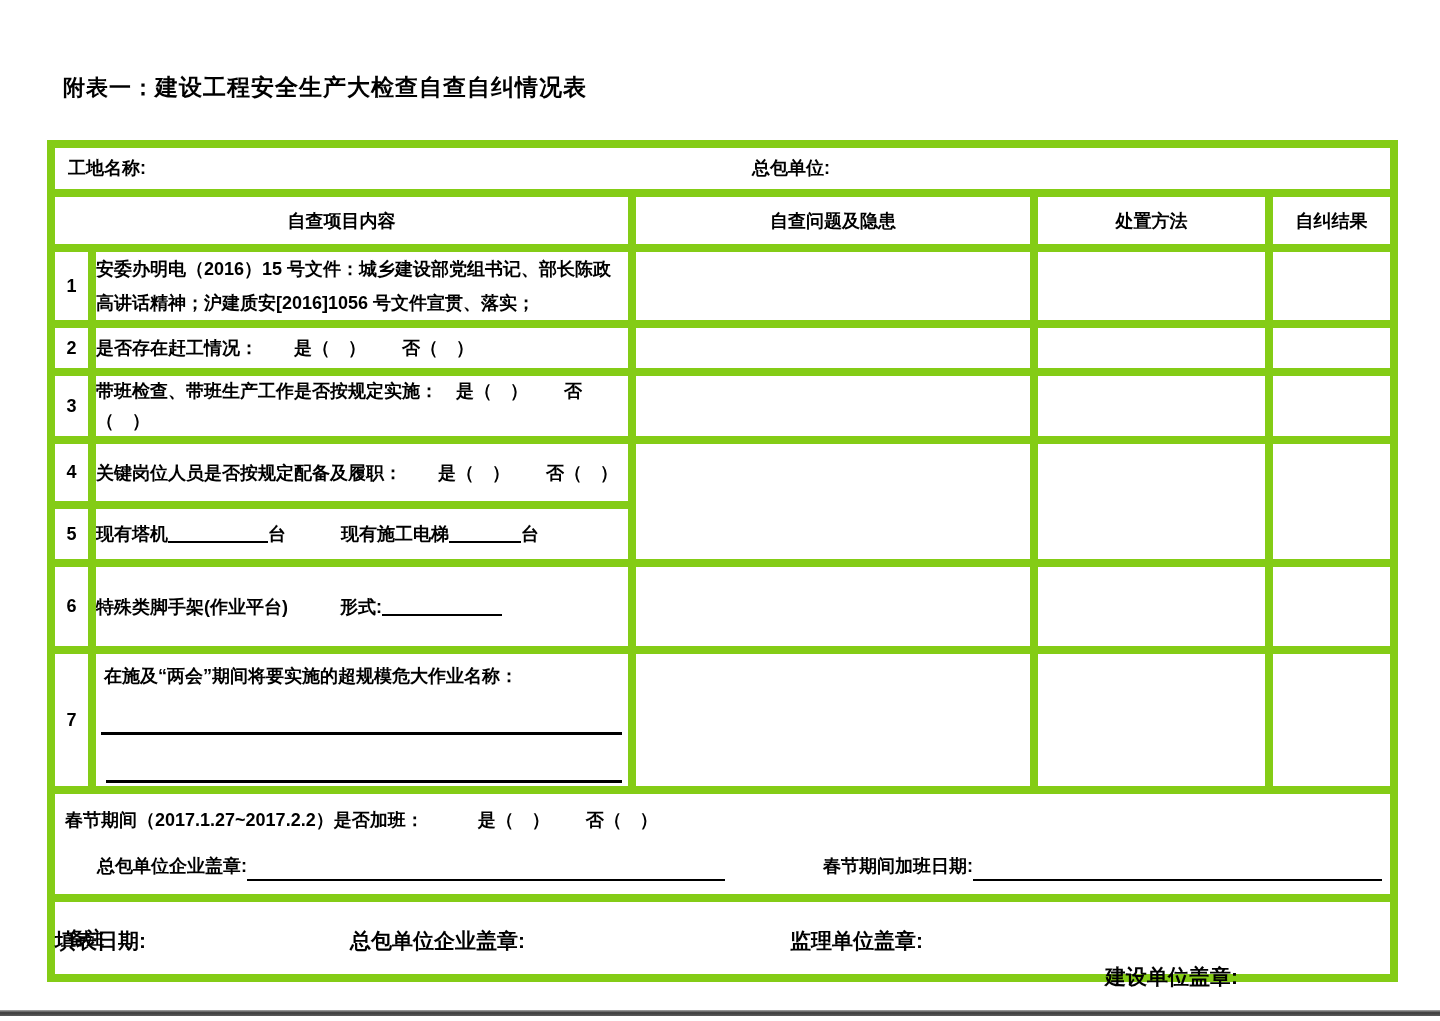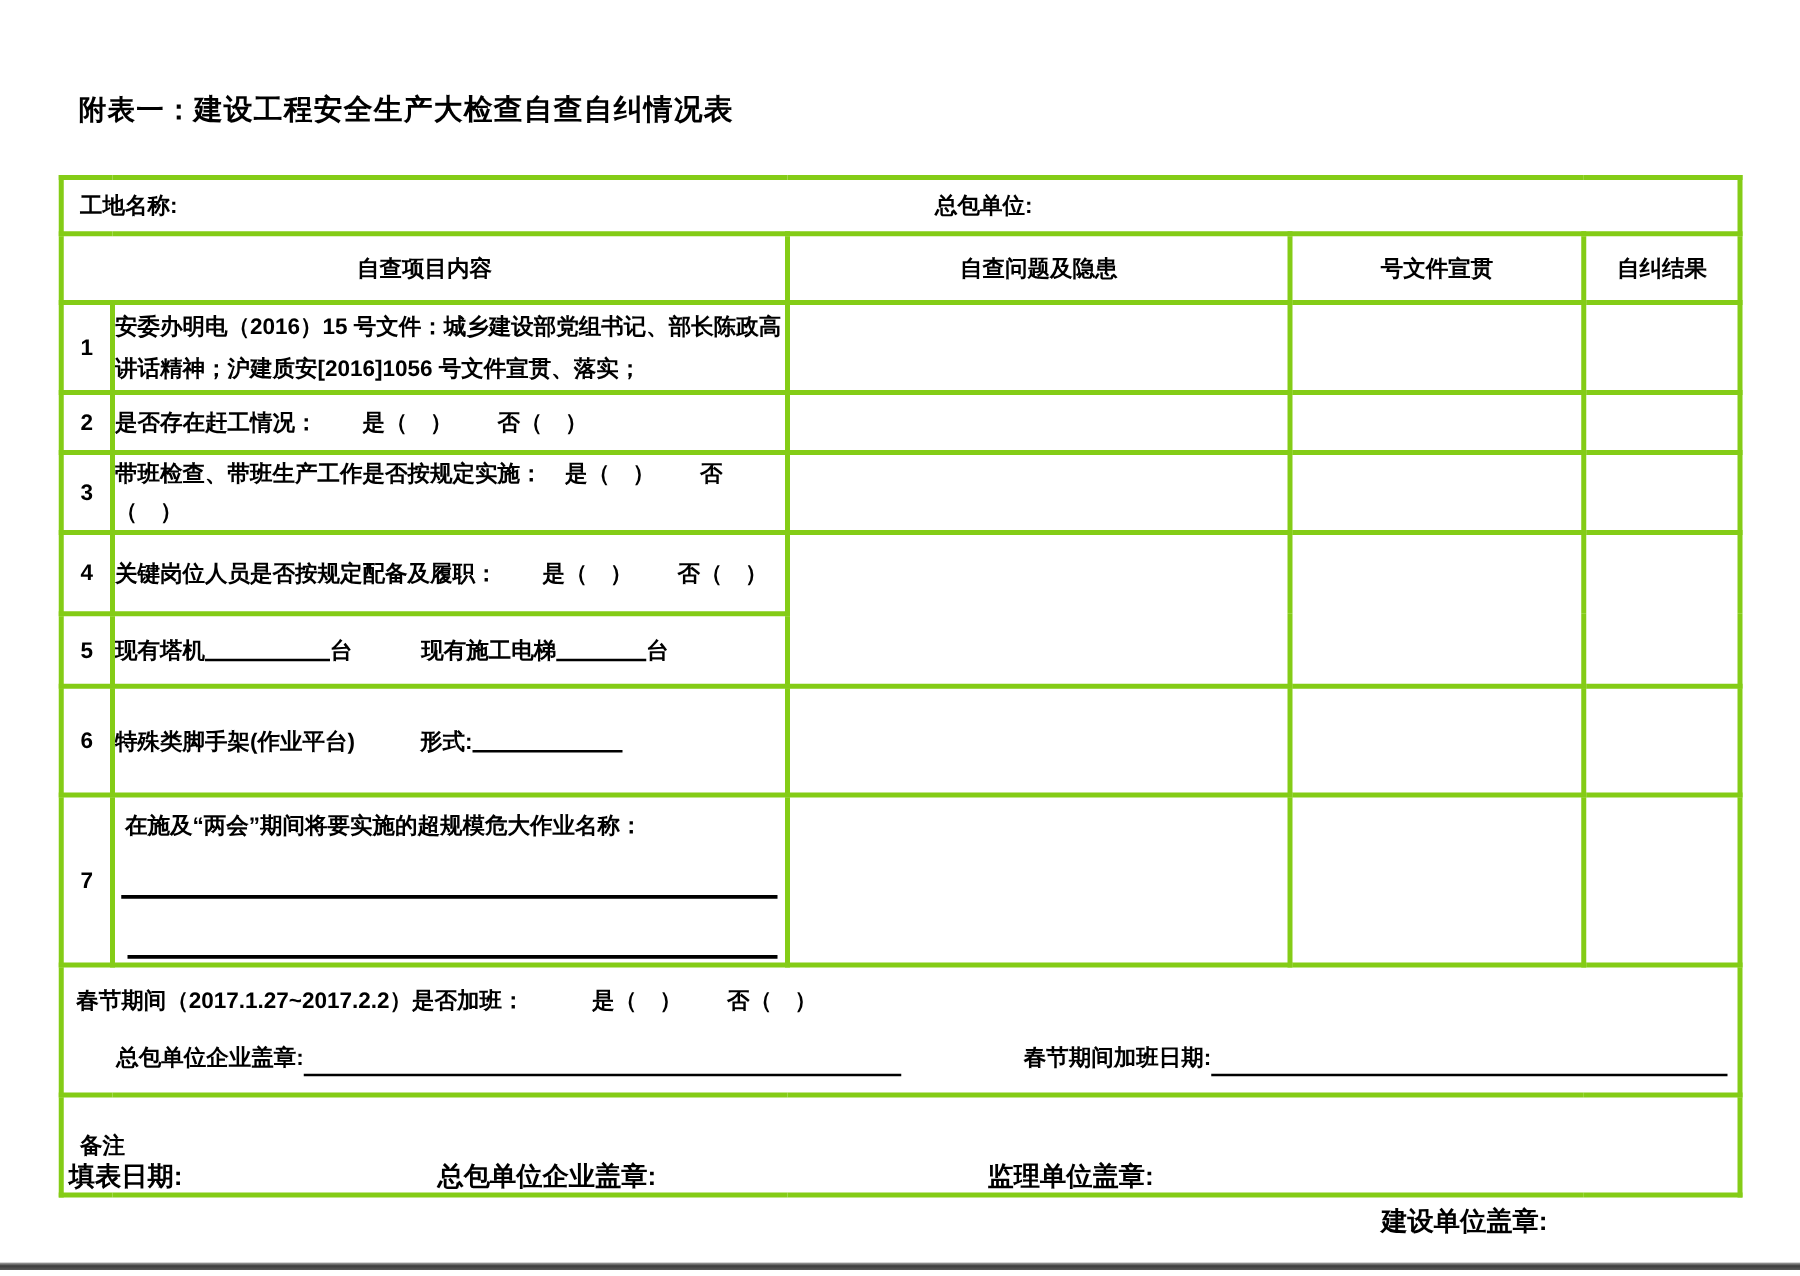--- a/index.html
+++ b/index.html
@@ -7,21 +7,21 @@
               font-family:"Liberation Sans","DejaVu Sans",sans-serif; color:#000; }
   .page { position:relative; width:1440px; height:1021px; background:#fff; }
 
   .doc-title { position:absolute; left:63px; top:72px; white-space:nowrap; font-weight:bold; }
   .doc-title .t-prefix { font-size:22px; letter-spacing:1px; }
   .doc-title .t-main   { font-size:23px; letter-spacing:1px; }
 
   table.form { position:absolute; left:47px; top:140px; width:1343px;
                border-collapse:collapse; table-layout:fixed;
                border:3px solid #000; }
-  table.form td { border:4px solid #84cc16; vertical-align:middle;
+  table.form td { border:8px solid #84cc16; vertical-align:middle;
                   font-weight:bold; font-size:18px; padding:0; overflow:hidden; }
 
   tr.site-row    { height:41px; }
   tr.header-row  { height:55px; }
   tr.row-1 { height:71px; }
   tr.row-2 { height:48px; }
   tr.row-3 { height:52px; }
   tr.row-4 { height:65px; }
   tr.row-5 { height:58px; }
   tr.row-6 { height:87px; }
@@ -94,21 +94,21 @@
         <div class="site-wrap">
           <span>工地名称:</span>
           <span class="contractor">总包单位:</span>
         </div>
       </td>
     </tr>
 
     <tr class="header-row">
       <td class="th" colspan="2">自查项目内容</td>
       <td class="th">自查问题及隐患</td>
-      <td class="th">号文件宣贯</td>
+      <td class="th">处置方法</td>
       <td class="th">自纠结果</td>
     </tr>
 
     <tr class="row-1">
       <td class="num">1</td>
       <td class="content">安委办明电（2016）15 号文件：城乡建设部党组书记、部长陈政高讲话精神；沪建质安[2016]1056 号文件宣贯、落实；</td>
       <td></td>
       <td></td>
       <td></td>
     </tr>

